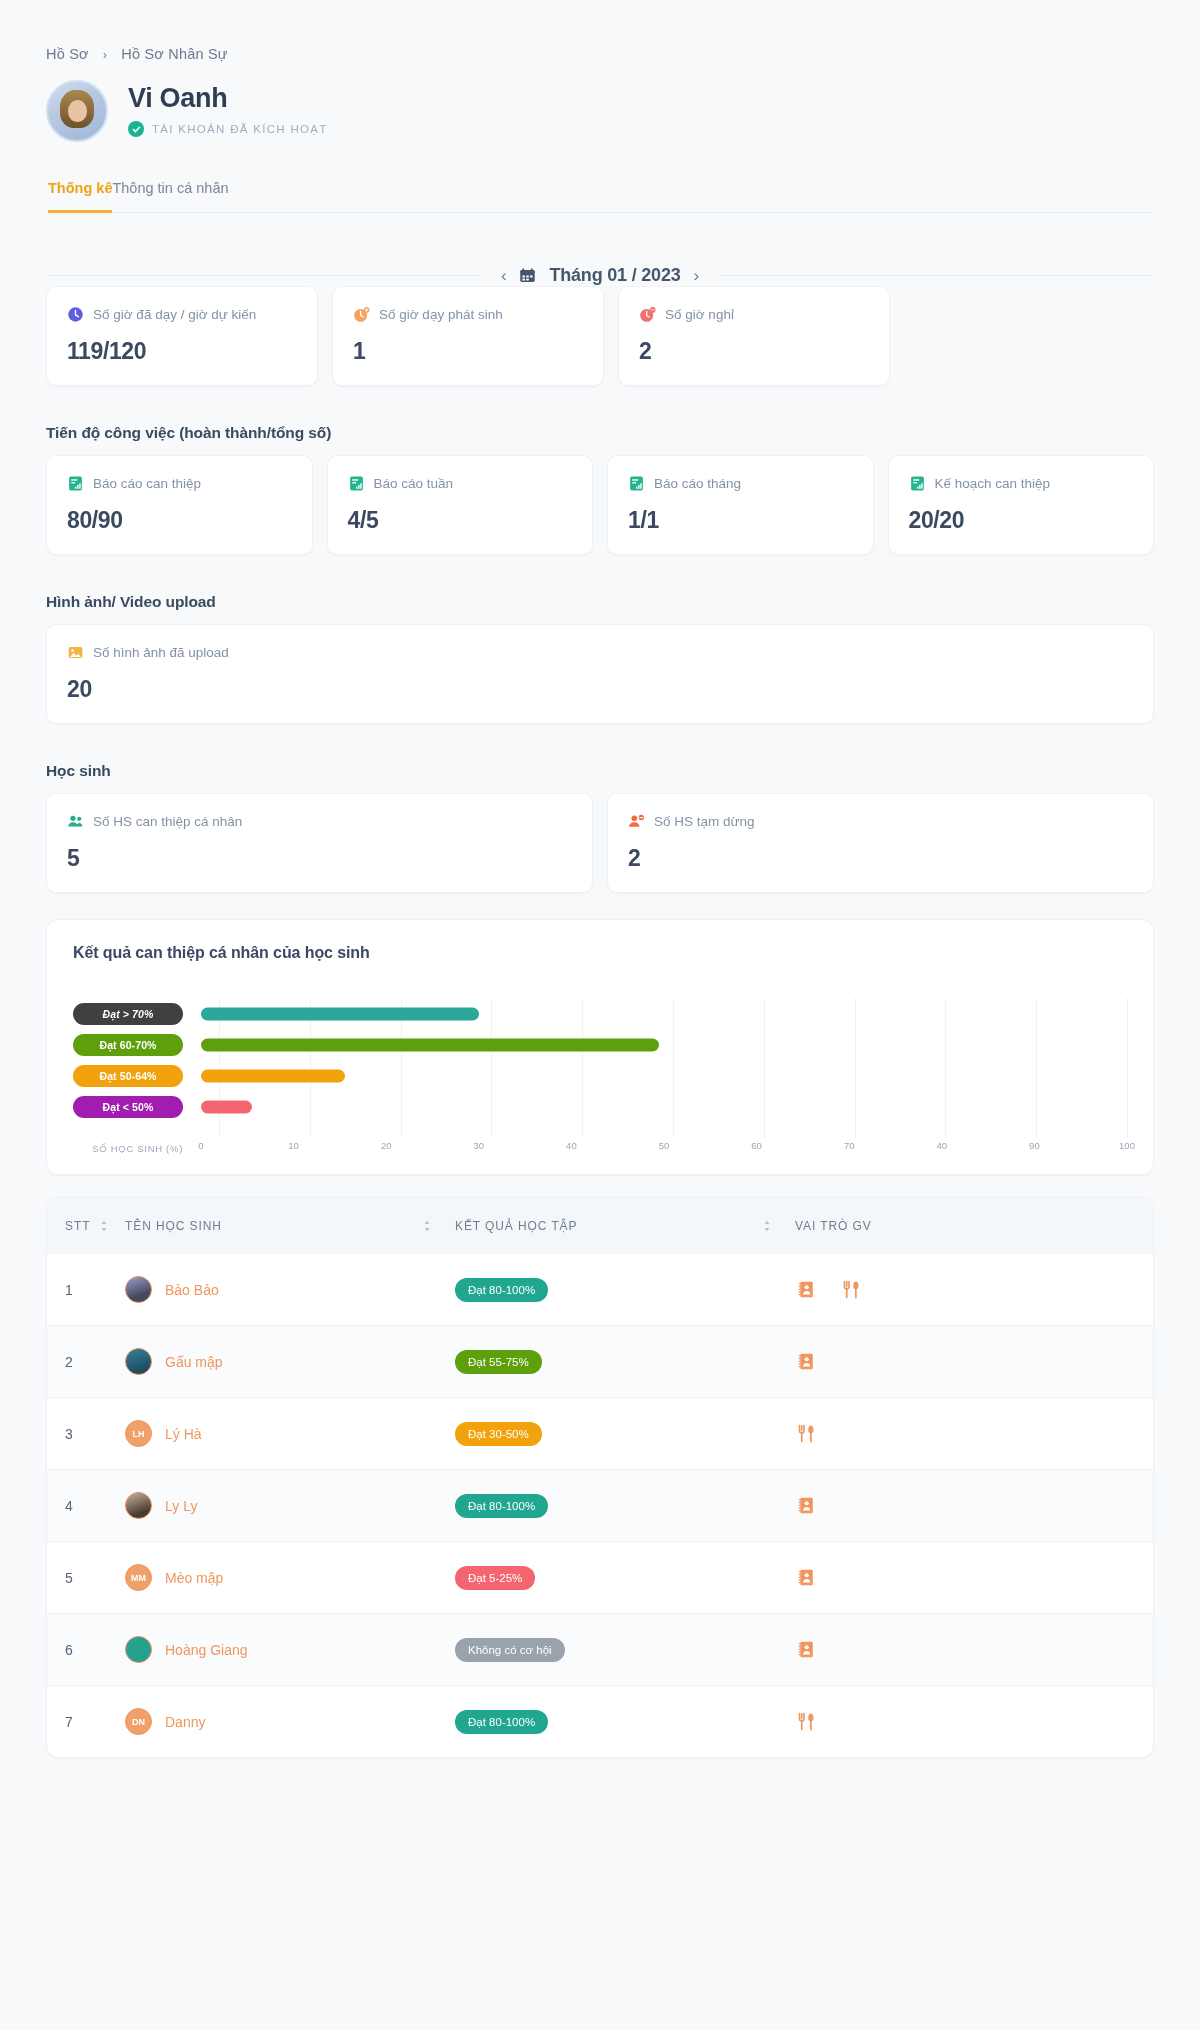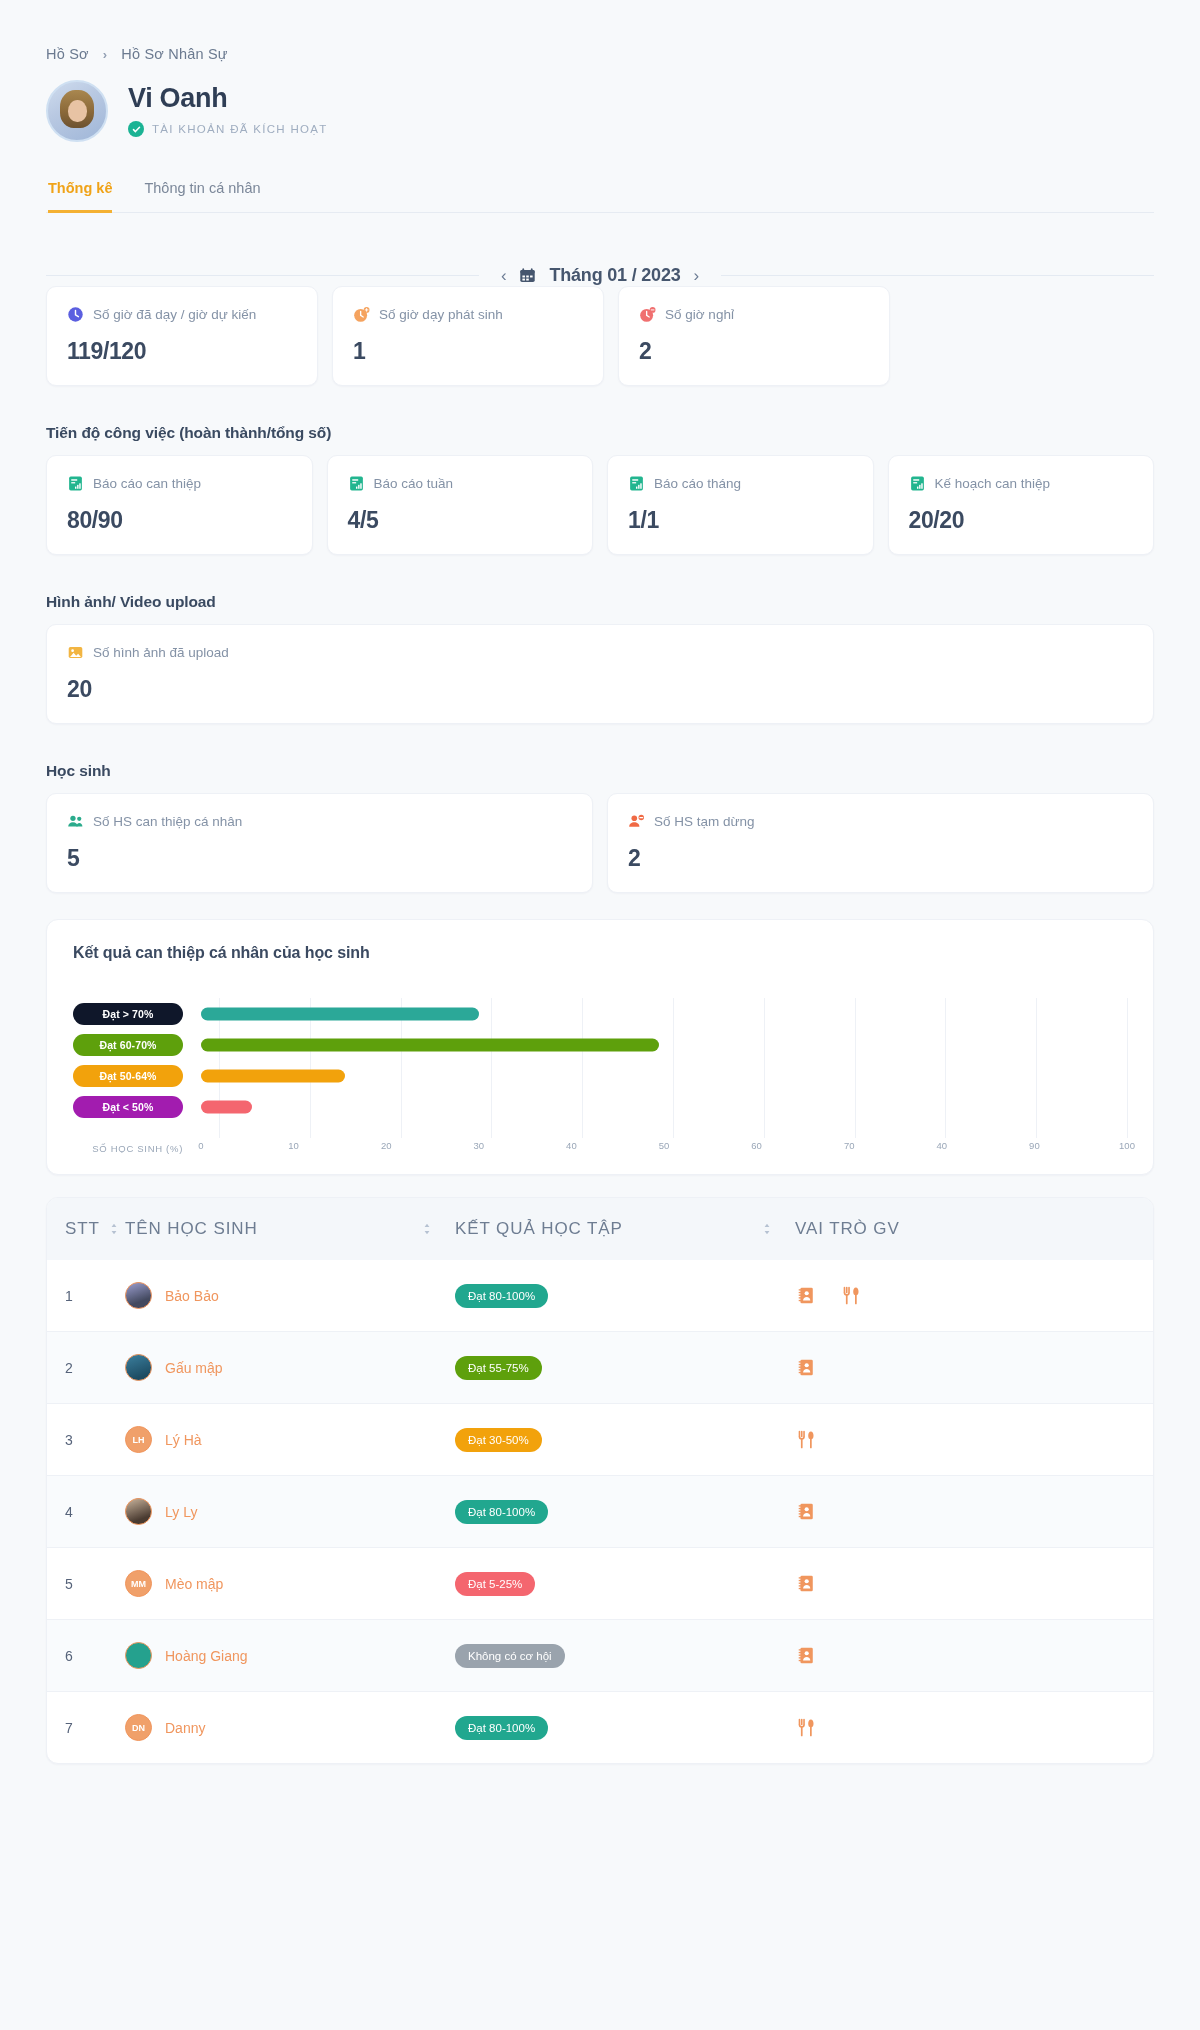--- a/index.html
+++ b/index.html
@@ -47,21 +47,21 @@
     width: 16px; height: 16px; border-radius: 50%; background: #1bb394;
     display: flex; align-items: center; justify-content: center; flex: none;
   }
   .check-badge svg { width: 9px; height: 9px; }
   .status-text {
     font-size: 11.5px; letter-spacing: 1.3px; color: #9fadc0; font-weight: 400;
   }
 
   
   .tabs {
-    display: flex; gap: 32px; margin-top: 38px;
+    display: flex; margin-top: 38px;
     border-bottom: 1px solid #e6ebf2; padding-left: 2px; text-align: right;
   }
   .tab {
     font-size: 14.5px; color: #7b8799; padding-bottom: 14px;
     border-bottom: 3px solid transparent; margin-bottom: -1px; cursor: pointer;
   }
   .tab.active { color: #f0a318; font-weight: 700; border-bottom-color: #f4b133; }
 
   
   .month-nav {
@@ -137,21 +137,21 @@
 
   
   .table-wrap {
     background: #fff; border: 1px solid #eef1f6; border-radius: 12px;
     margin-top: 22px; overflow: hidden;
     box-shadow: 0 1px 2px rgba(20,40,80,.035);
   }
   table { width: 100%; border-collapse: collapse; }
   thead th {
     background: #f4f7fa; text-align: left; padding: 21px 0 21px 0;
-    font-size: 17px; letter-spacing: .9px; color: #6e7d92; font-weight: 400;
+    font-size: 12px; letter-spacing: .9px; color: #6e7d92; font-weight: 400;
   }
   .th-inner { display: flex; align-items: center; gap: 10px; }
   .sort-ico { display: inline-flex; flex-direction: column; line-height: 0; }
   .sort-ico svg { width: 8px; height: 12px; }
   th.c-stt, td.c-stt { width: 78px; padding-left: 18px; }
   th.c-name, td.c-name { width: 330px; }
   th.c-res, td.c-res { width: 340px; }
   th.c-role, td.c-role { width: auto; }
   th.c-name .th-inner { justify-content: space-between; padding-right: 24px; }
   th.c-res .th-inner { justify-content: space-between; padding-right: 24px; }
@@ -406,21 +406,21 @@
           <div class="gl" style="left: 40%;"></div>
           <div class="gl" style="left: 50%;"></div>
           <div class="gl" style="left: 60%;"></div>
           <div class="gl" style="left: 70%;"></div>
           <div class="gl" style="left: 80%;"></div>
           <div class="gl" style="left: 90%;"></div>
           <div class="gl" style="left: 100%;"></div>
         </div>
       <div class="chart-rows">
         <div class="chart-row">
-          <span class="legend-pill" id="pill0" style="background: #0f172a;">Đạt &gt; 70%</span>
+          <span class="legend-pill" id="pill0" style="background: #404040; font-style: italic;">Đạt &gt; 70%</span>
           <span class="bar-area">
               <span class="bar" id="bar0" style="width: 30%; background: rgb(43, 168, 152);"></span>
             </span>
         </div>
         <div class="chart-row">
           <span class="legend-pill" id="pill1" style="background: rgb(94, 160, 12);">Đạt 60-70%</span>
           <span class="bar-area">
               <span class="bar" id="bar1" style="width: 49.5%; background: rgb(94, 160, 12);"></span>
             </span>
         </div>

